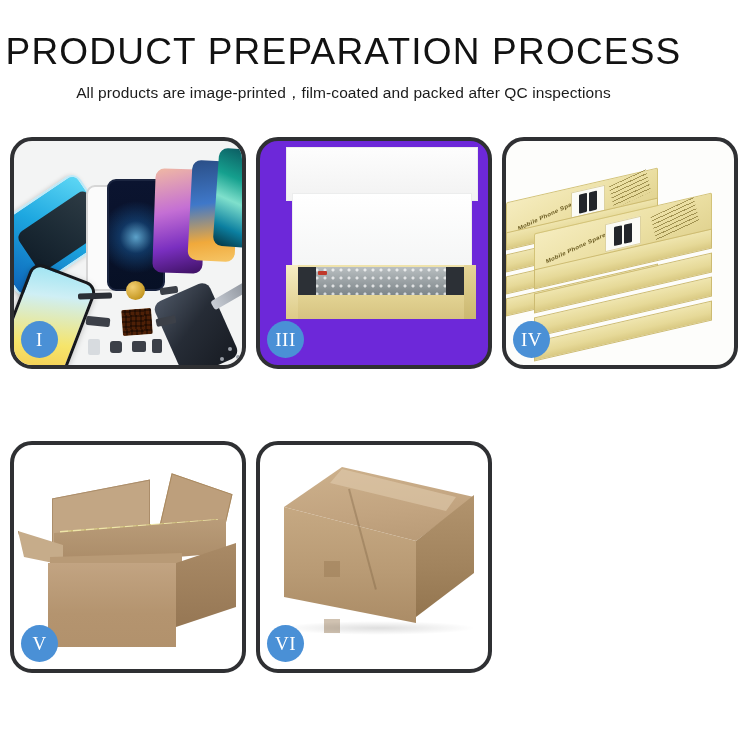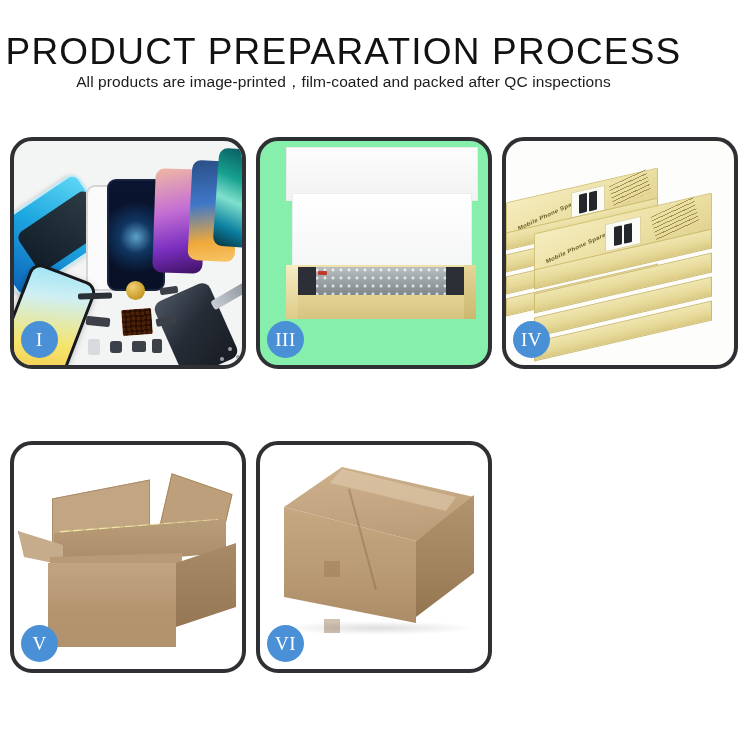--- a/index.html
+++ b/index.html
@@ -16,20 +16,21 @@
   .title{
     font-size:37px;
     letter-spacing:1.2px;
     font-weight:400;
     color:#121212;
     line-height:1.05;
     white-space:nowrap;
     font-family:"Liberation Sans", sans-serif;
   }
   .subtitle{
+    margin-top:11px;
     font-size:15.5px;
     color:#1b1b1b;
     font-weight:400;
     letter-spacing:.1px;
     white-space:nowrap;
   }
 
   
   .grid{
     position:absolute;
@@ -165,21 +166,21 @@
     content:"";position:absolute;left:50%;bottom:-7px;transform:translateX(-50%);
     width:30px;height:11px;border-radius:6px;border:3px solid #5d6469;
     background:rgba(240,242,241,.5);
   }
   .glassTop{
     position:absolute;left:50%;top:-6px;transform:translateX(-50%);
     width:38px;height:3px;border-radius:2px;background:#585f64;
   }
 
   
-  .p3{background:#86efac;}
+  .p3{background:#6d28d9;}
   .lid{
     position:absolute;left:26px;top:6px;width:190px;height:52px;
     background:linear-gradient(180deg,#fdfdfd,#f2f2f2);
     border:1px solid #ececec;
   }
   .foam{
     position:absolute;left:32px;top:52px;width:178px;height:78px;
     background:linear-gradient(180deg,#ffffff,#f4f5f5);
     border:1px solid #eceded;
   }

